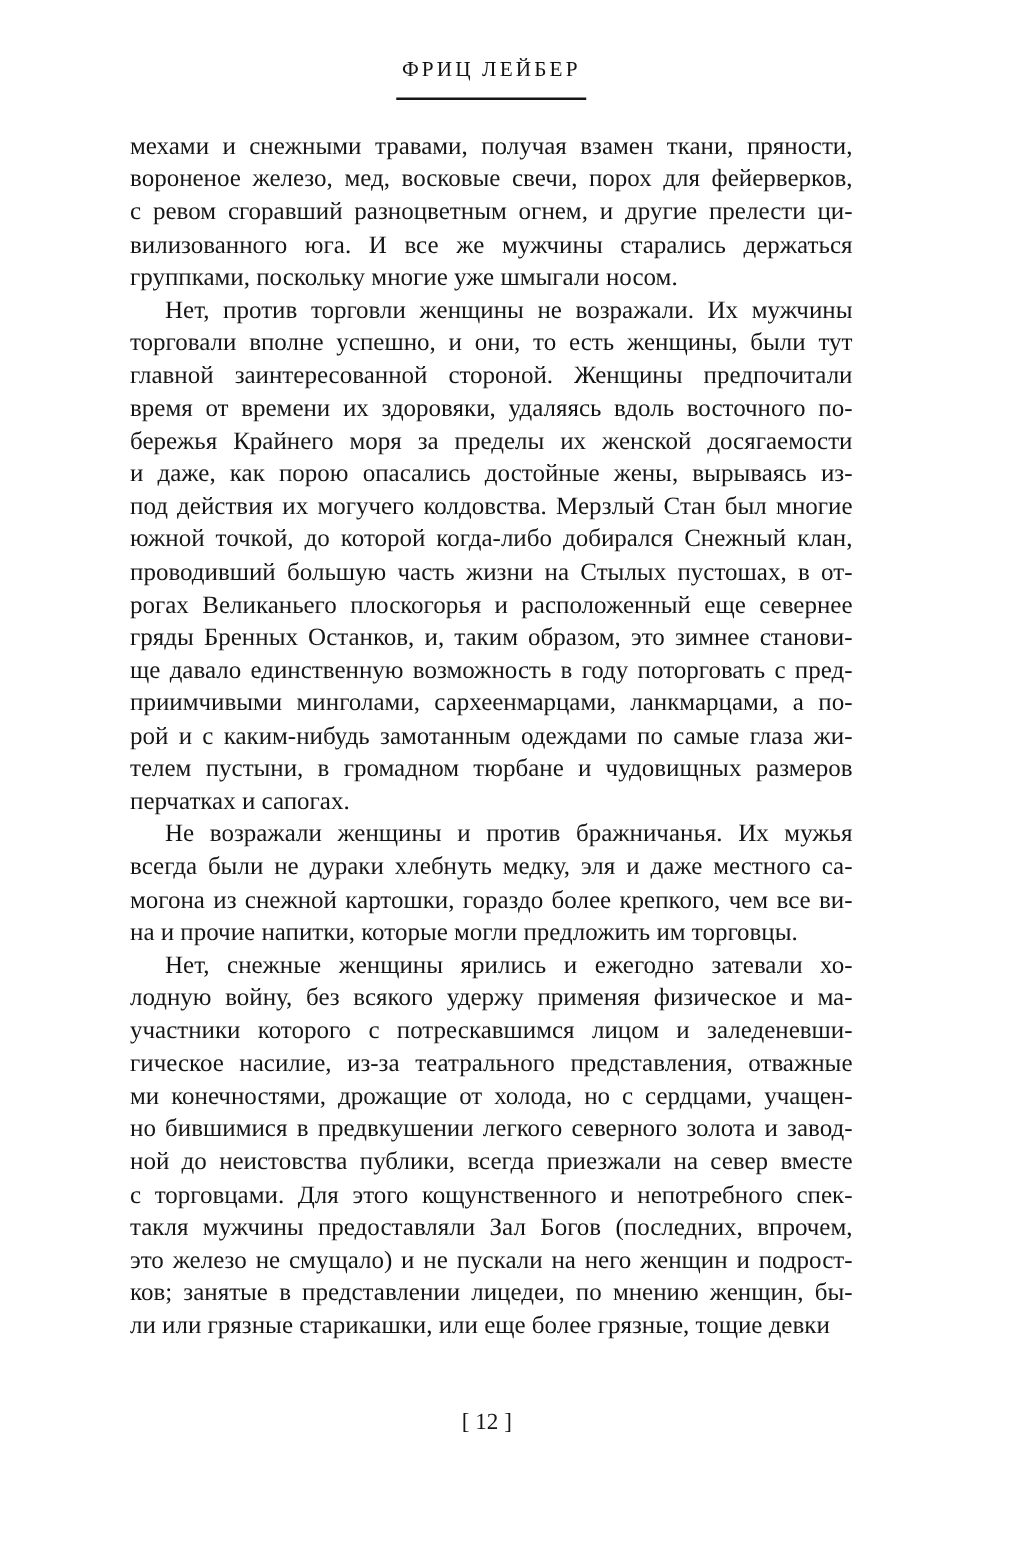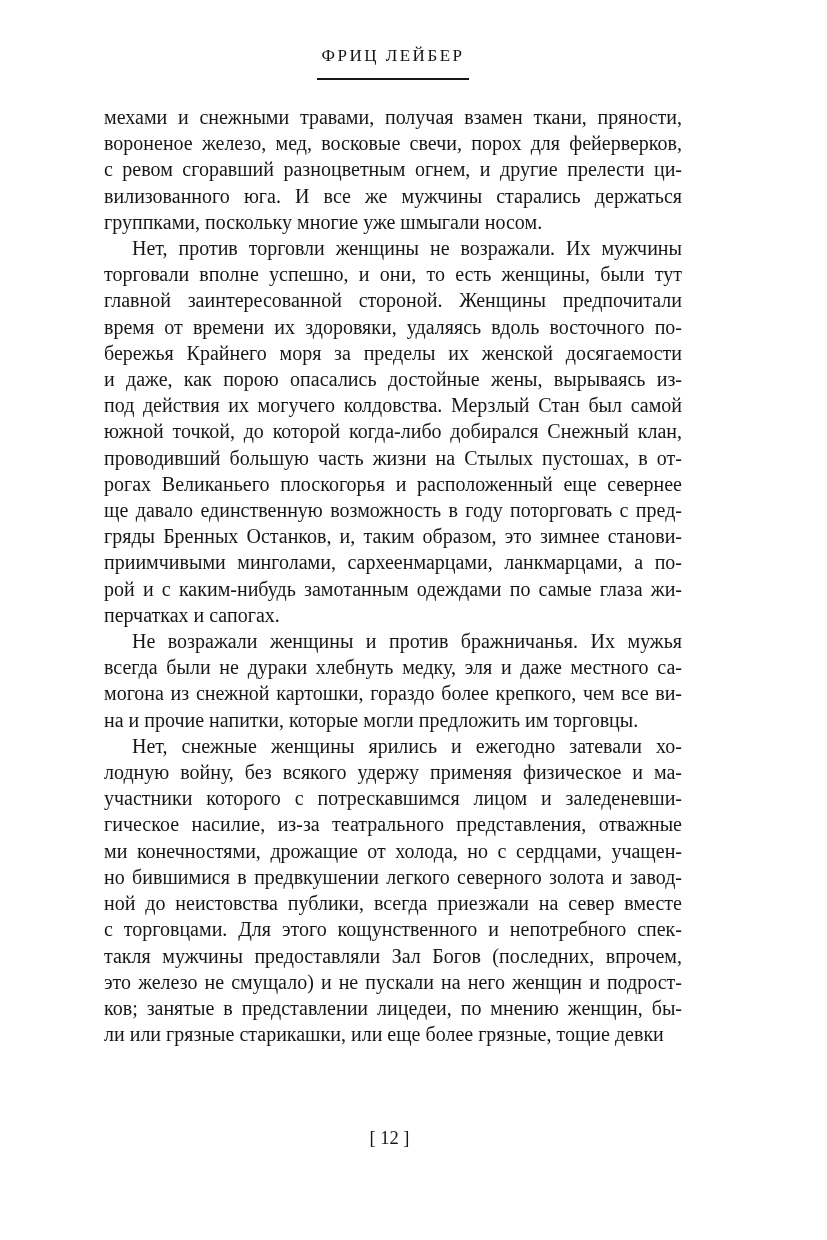--- a/index.html
+++ b/index.html
@@ -72,28 +72,29 @@
         <div class="line">вилизованного юга. И все же мужчины старались держаться</div>
         <div class="line last-line">группками, поскольку многие уже шмыгали носом.</div>
       </div>
       <div class="paragraph">
         <div class="line first-line indented">Нет, против торговли женщины не возражали. Их мужчины</div>
         <div class="line indented">торговали вполне успешно, и они, то есть женщины, были тут</div>
         <div class="line indented">главной заинтересованной стороной. Женщины предпочитали</div>
         <div class="line indented">время от времени их здоровяки, удаляясь вдоль восточного по-</div>
         <div class="line indented">бережья Крайнего моря за пределы их женской досягаемости</div>
         <div class="line indented">и даже, как порою опасались достойные жены, вырываясь из-</div>
-        <div class="line indented">под действия их могучего колдовства. Мерзлый Стан был самой</div>
+        <div class="line indented">под действия их могучего колдовства. Мерзлый Стан был многие</div>
         <div class="line indented">южной точкой, до которой когда-либо добирался Снежный клан,</div>
         <div class="line indented">проводивший большую часть жизни на Стылых пустошах, в от-</div>
         <div class="line indented">рогах Великаньего плоскогорья и расположенный еще севернее</div>
+        <div class="line indented">гряды Бренных Останков, и, таким образом, это зимнее станови-</div>
         <div class="line indented">ще давало единственную возможность в году поторговать с пред-</div>
-        <div class="line indented">гряды Бренных Останков, и, таким образом, это зимнее станови-</div>
         <div class="line indented">приимчивыми минголами, сархеенмарцами, ланкмарцами, а по-</div>
         <div class="line indented">рой и с каким-нибудь замотанным одеждами по самые глаза жи-</div>
+        <div class="line indented">телем пустыни, в громадном тюрбане и чудовищных размеров</div>
         <div class="line last-line indented">перчатках и сапогах.</div>
       </div>
       <div class="paragraph">
         <div class="line first-line indented">Не возражали женщины и против бражничанья. Их мужья</div>
         <div class="line indented">всегда были не дураки хлебнуть медку, эля и даже местного са-</div>
         <div class="line indented">могона из снежной картошки, гораздо более крепкого, чем все ви-</div>
         <div class="line last-line indented">на и прочие напитки, которые могли предложить им торговцы.</div>
       </div>
       <div class="paragraph">
         <div class="line first-line indented">Нет, снежные женщины ярились и ежегодно затевали хо-</div>

